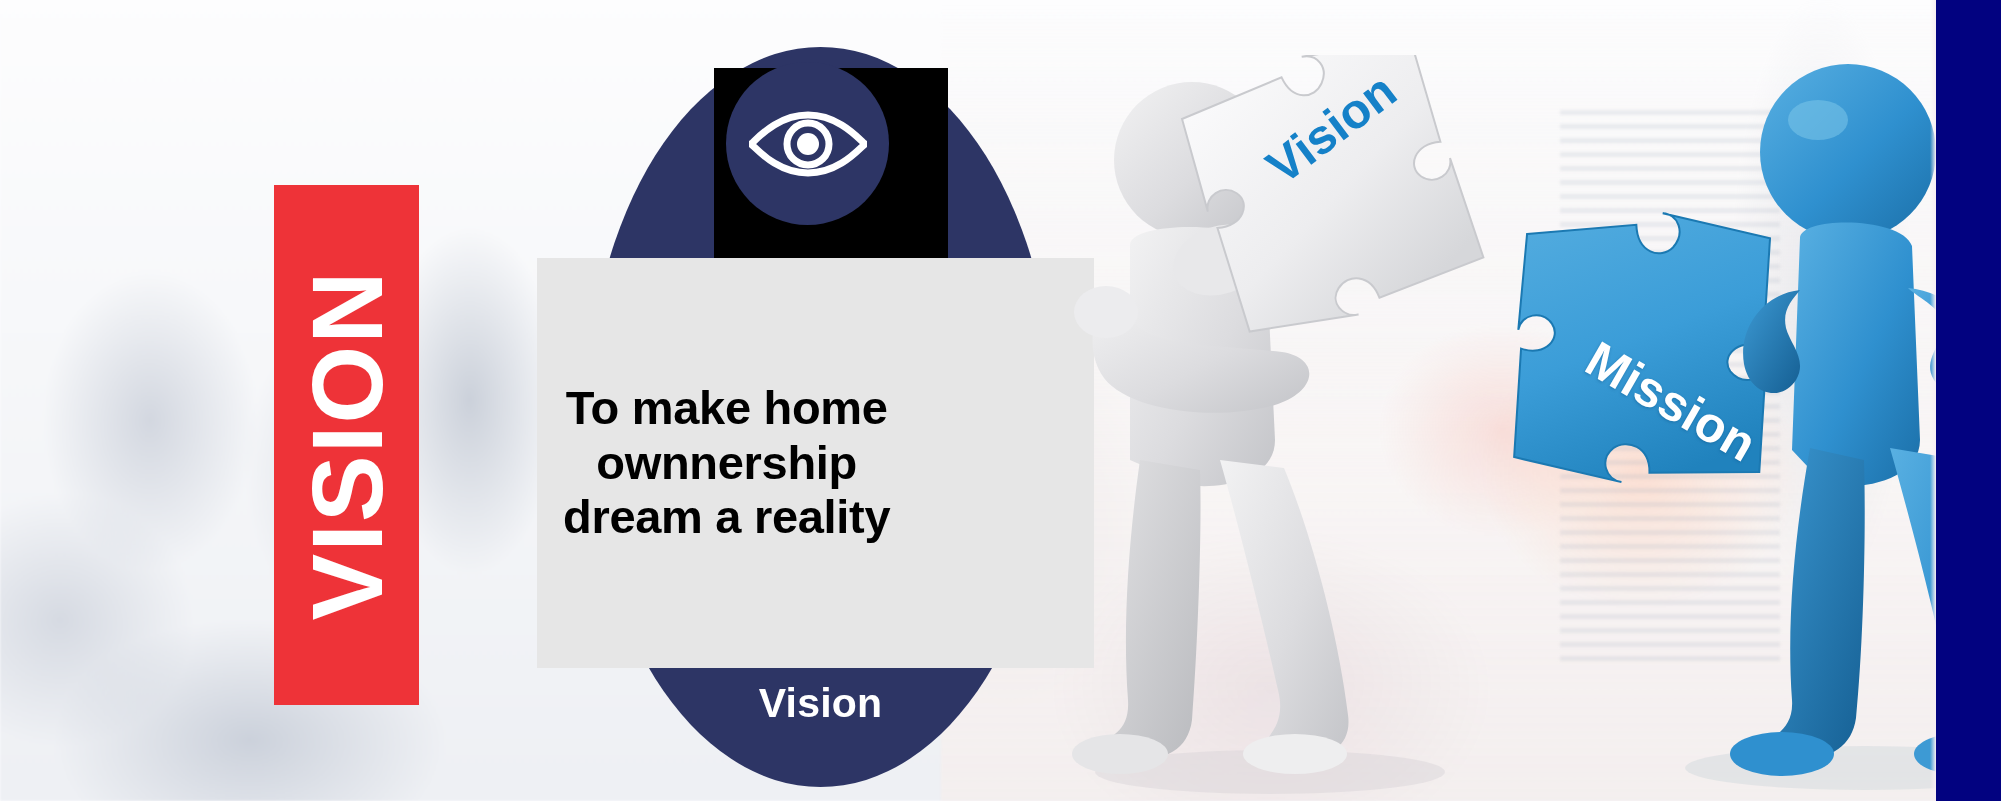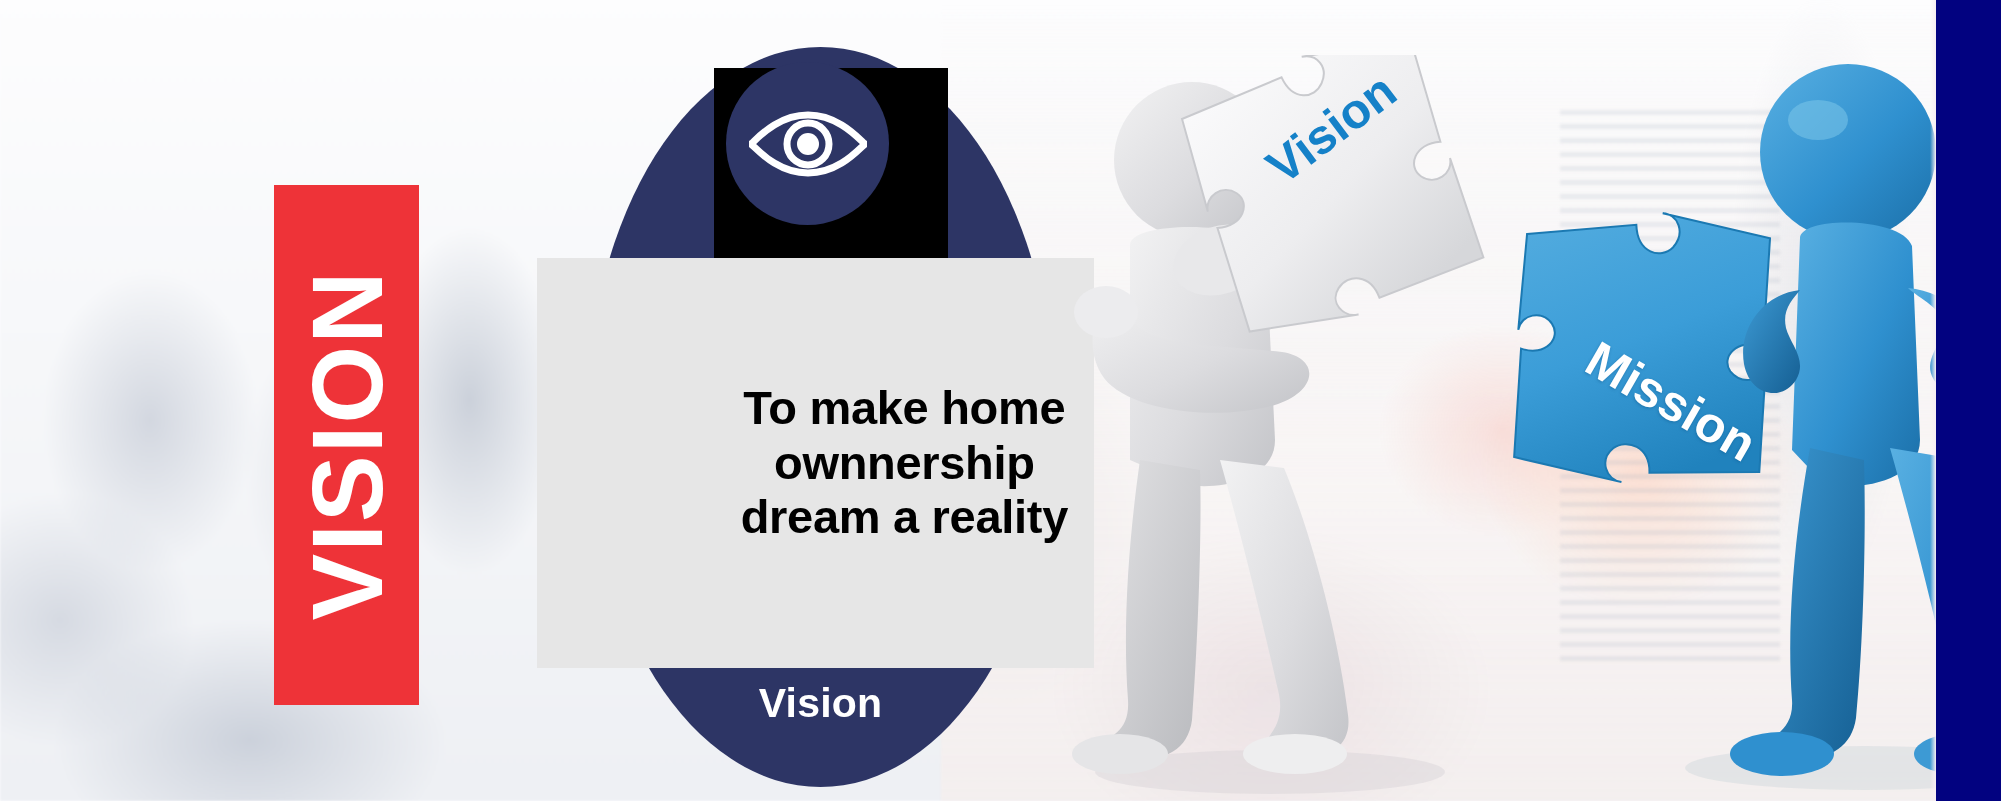--- a/index.html
+++ b/index.html
@@ -103,21 +103,21 @@
     font-size:100px; font-weight:bold;
     letter-spacing:2px;
     line-height:1;
   }
 
   
   .gray-card {
     position:absolute; left:537px; top:258px;
     width:557px; height:410px;
     background:#e6e6e6;
-    display:flex; align-items:center; justify-content:flex-end;
+    display:flex; align-items:center; justify-content:flex-start;
     box-shadow:0 0 0 0 rgba(0,0,0,0);
   }
   .gray-card-text {
     color:#000000;
     font-size:47px; font-weight:bold;
     line-height:1.17;
     text-align:center;
     letter-spacing:-.3px;
     padding:0 26px;
     white-space:pre-line;

